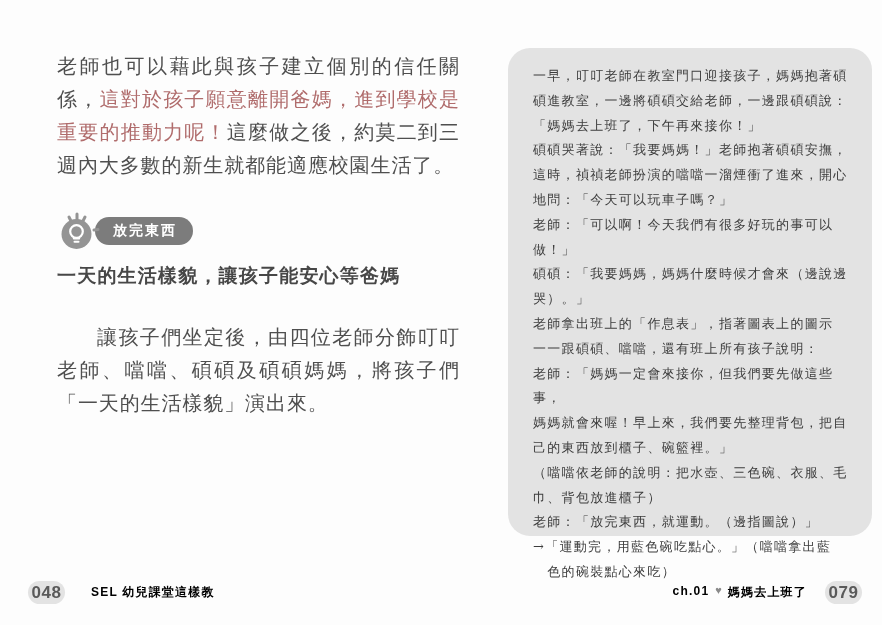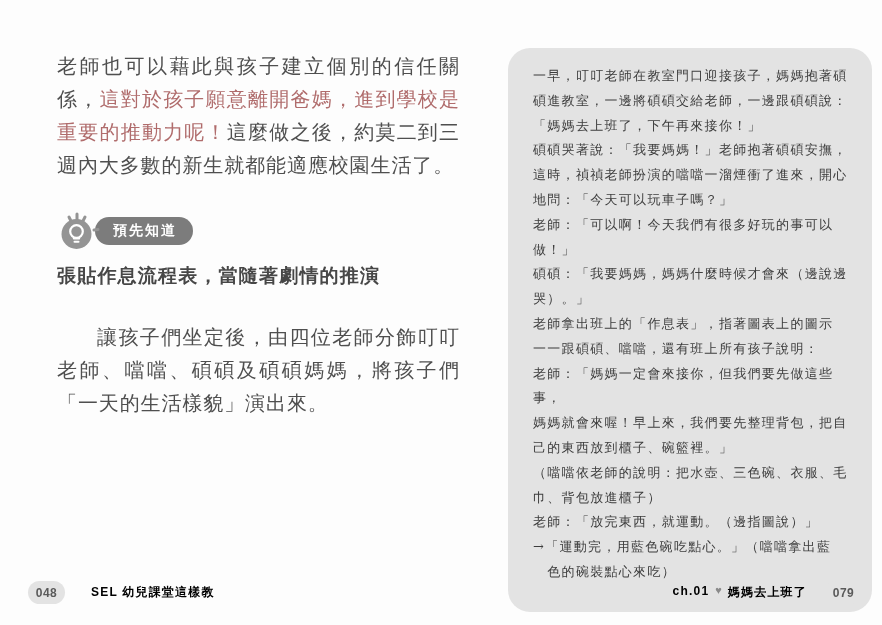--- a/index.html
+++ b/index.html
@@ -39,33 +39,33 @@
   }
   .para-block2 { margin-top:27px; }
   .para-block3 { margin-top:32px; }
 
   .footer-left {
     position:absolute; left:28px; top:581px;
     display:flex; align-items:center;
   }
   .page-pill {
     background:#e3e3e3; color:#5a5a5a;
-    font-size:12px; font-weight:bold; letter-spacing:0.5px;
+    font-size:17px; font-weight:bold; letter-spacing:0.5px;
     min-width:37px; height:23px; border-radius:12px;
     display:flex; align-items:center; justify-content:center;
   }
   .footer-text {
     font-size:12px; font-weight:bold; letter-spacing:1.2px; color:#000000;
   }
   .footer-left .footer-text { margin-left:26px; }
 
   
   .dialog-box {
     position:absolute; left:508px; top:48px;
-    width:364px; height:564px;
+    width:364px; height:488px;
     background:#e3e3e3; border-radius:22px;
     padding:16px 24px 10px 25px;
   }
   .dialog-text {
     font-family:"DejaVu Serif","Liberation Serif", serif;
     font-size:13px; line-height:24.8px; letter-spacing:1.3px;
     color:#3d3d3d;
     white-space:pre-line;
   }
 
@@ -89,24 +89,24 @@
         <path d="M12 6 L14.5 11" stroke="#949494" stroke-width="3" stroke-linecap="round" fill="none"></path>
         <path d="M20 3 L20 9" stroke="#949494" stroke-width="3" stroke-linecap="round" fill="none"></path>
         <path d="M28 6 L25.5 11" stroke="#949494" stroke-width="3" stroke-linecap="round" fill="none"></path>
         <path d="M37 19 L41 18.5" stroke="#949494" stroke-width="3" stroke-linecap="round" fill="none"></path>
         <circle cx="19.5" cy="23" r="15" fill="#949494"></circle>
         <circle cx="19.5" cy="20.5" r="6.3" fill="none" stroke="#ffffff" stroke-width="2.2"></circle>
         <path d="M16.8 27.6 L22.2 27.6" stroke="#ffffff" stroke-width="2" stroke-linecap="round"></path>
         <path d="M17.5 30.8 L21.5 30.8" stroke="#ffffff" stroke-width="2" stroke-linecap="round"></path>
       </svg>
     </span>
-    <span class="badge-pill">預先知道</span>
+    <span class="badge-pill">放完東西</span>
   </div>
 
-  <h1 class="heading">張貼作息流程表，當隨著劇情的推演</h1>
+  <h1 class="heading">一天的生活樣貌，讓孩子能安心等爸媽</h1>
 
 
   <p class="para indent para-block3">讓孩子們坐定後，由四位老師分飾叮叮老師、噹噹、碩碩及碩碩媽媽，將孩子們「一天的生活樣貌」演出來。</p>
 </div>
 
 <div class="footer-left">
   <span class="page-pill">048</span>
   <span class="footer-text">SEL 幼兒課堂這樣教</span>
 </div>
 

